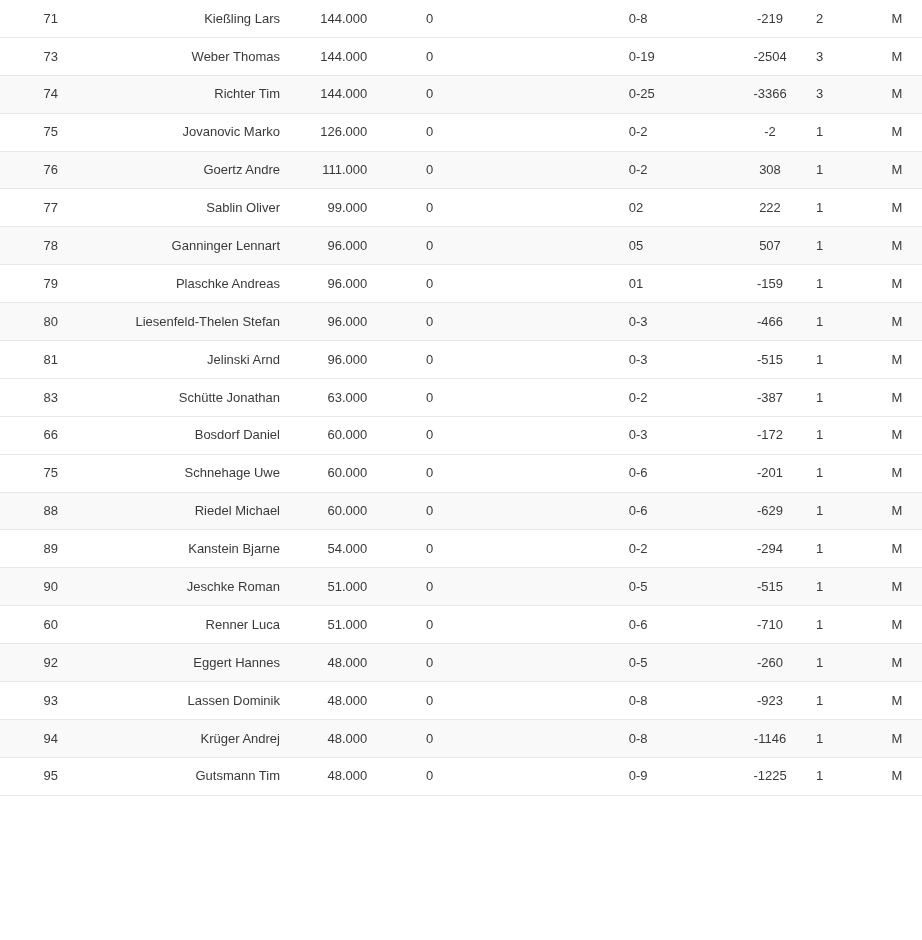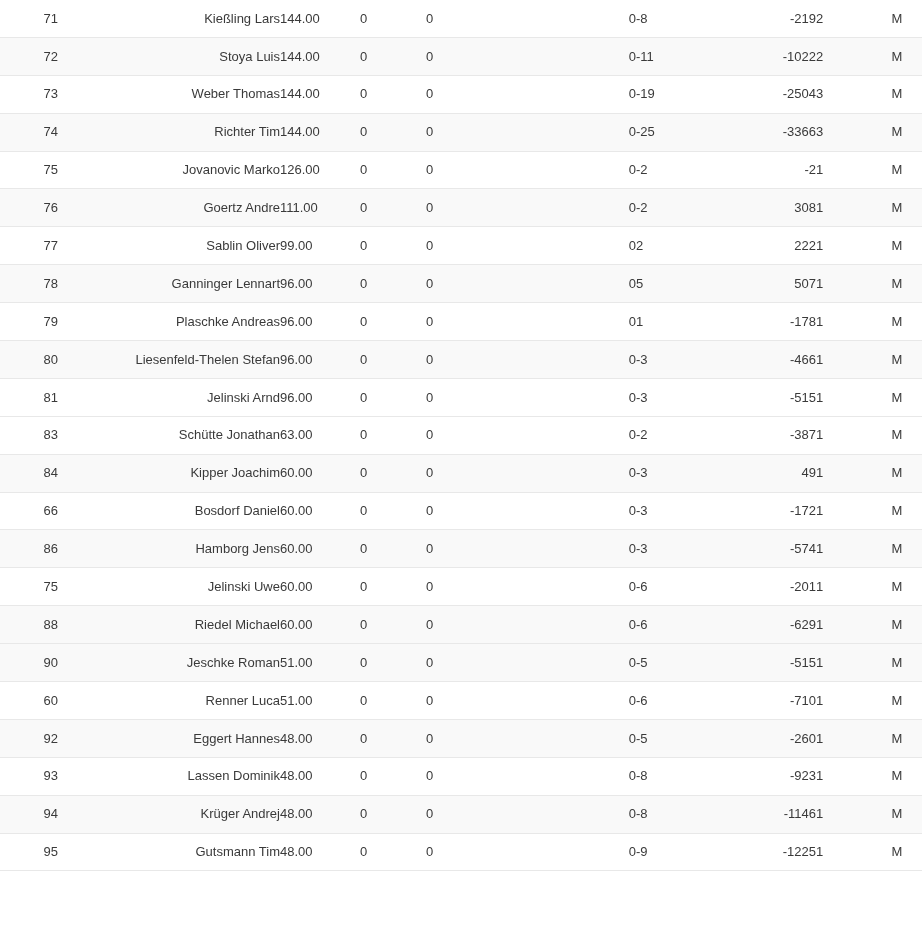--- a/index.html
+++ b/index.html
@@ -32,58 +32,46 @@
     line-height: 1.2;
   }
   tr.row-odd td {
     background: #ffffff;
   }
   tr.row-even td {
     background: #f9f9f9;
   }
   .c-rank   { width: 58px;  padding-left: 18px; text-align: right; }
   .c-name   { width: 222px; padding-left: 20px; text-align: right; }
-  .c-points { width: 80px;  padding-left: 10px; text-align: left; }
+  .c-points { width: 80px;  padding-left: 10px; text-align: right; }
   .c-a      { width: 66px;  padding-left: 10px; text-align: left; }
   .c-b      { width: 104px; padding-left: 10px; text-align: left; }
   .c-c      { width: 106px; padding-left: 0;    text-align: right; padding-right: 14px;}
   .c-d      { width: 88px;  padding-left: 0;    text-align: left; padding-left: 10px;}
-  .c-e      { width: 92px;  padding-left: 10px; text-align: right; }
+  .c-e      { width: 92px;  padding-left: 10px; text-align: center; }
   .c-f      { width: 56px;  padding-left: 10px; text-align: left; }
   .c-g      { width: 50px;  text-align: center; }
 </style>
 </head>
 <body>
 
 <table class="ranking">
   <tbody>
       <tr class="row-odd">
         <td class="c-rank">71</td>
         <td class="c-name">Kießling Lars</td>
         <td class="c-points">144.00</td>
         <td class="c-a">0</td>
         <td class="c-b">0</td>
         <td class="c-c">0</td>
         <td class="c-d">-8</td>
         <td class="c-e">-219</td>
         <td class="c-f">2</td>
         <td class="c-g">M</td>
       </tr>
-      <tr class="row-even">
-        <td class="c-rank">72</td>
-        <td class="c-name">Stoya Luis</td>
-        <td class="c-points">144.00</td>
-        <td class="c-a">0</td>
-        <td class="c-b">0</td>
-        <td class="c-c">0</td>
-        <td class="c-d">-11</td>
-        <td class="c-e">-1022</td>
-        <td class="c-f">2</td>
-        <td class="c-g">M</td>
-      </tr>
       <tr class="row-odd">
         <td class="c-rank">73</td>
         <td class="c-name">Weber Thomas</td>
         <td class="c-points">144.00</td>
         <td class="c-a">0</td>
         <td class="c-b">0</td>
         <td class="c-c">0</td>
         <td class="c-d">-19</td>
         <td class="c-e">-2504</td>
         <td class="c-f">3</td>
@@ -150,21 +138,21 @@
         <td class="c-g">M</td>
       </tr>
       <tr class="row-odd">
         <td class="c-rank">79</td>
         <td class="c-name">Plaschke Andreas</td>
         <td class="c-points">96.00</td>
         <td class="c-a">0</td>
         <td class="c-b">0</td>
         <td class="c-c">0</td>
         <td class="c-d">1</td>
-        <td class="c-e">-178</td>
+        <td class="c-e">-159</td>
         <td class="c-f">1</td>
         <td class="c-g">M</td>
       </tr>
       <tr class="row-even">
         <td class="c-rank">80</td>
         <td class="c-name">Liesenfeld-Thelen Stefan</td>
         <td class="c-points">96.00</td>
         <td class="c-a">0</td>
         <td class="c-b">0</td>
         <td class="c-c">0</td>
@@ -190,77 +178,65 @@
         <td class="c-name">Schütte Jonathan</td>
         <td class="c-points">63.00</td>
         <td class="c-a">0</td>
         <td class="c-b">0</td>
         <td class="c-c">0</td>
         <td class="c-d">-2</td>
         <td class="c-e">-387</td>
         <td class="c-f">1</td>
         <td class="c-g">M</td>
       </tr>
-      <tr class="row-even">
-        <td class="c-rank">84</td>
-        <td class="c-name">Kipper Joachim</td>
-        <td class="c-points">60.00</td>
-        <td class="c-a">0</td>
-        <td class="c-b">0</td>
-        <td class="c-c">0</td>
-        <td class="c-d">-3</td>
-        <td class="c-e">49</td>
-        <td class="c-f">1</td>
-        <td class="c-g">M</td>
-      </tr>
       <tr class="row-odd">
         <td class="c-rank">66</td>
         <td class="c-name">Bosdorf Daniel</td>
         <td class="c-points">60.00</td>
         <td class="c-a">0</td>
         <td class="c-b">0</td>
         <td class="c-c">0</td>
         <td class="c-d">-3</td>
         <td class="c-e">-172</td>
         <td class="c-f">1</td>
         <td class="c-g">M</td>
       </tr>
-      <tr class="row-even">
-        <td class="c-rank">86</td>
-        <td class="c-name">Hamborg Jens</td>
-        <td class="c-points">60.00</td>
-        <td class="c-a">0</td>
-        <td class="c-b">0</td>
-        <td class="c-c">0</td>
-        <td class="c-d">-3</td>
-        <td class="c-e">-574</td>
-        <td class="c-f">1</td>
-        <td class="c-g">M</td>
-      </tr>
       <tr class="row-odd">
         <td class="c-rank">75</td>
-        <td class="c-name">Jelinski Uwe</td>
+        <td class="c-name">Schnehage Uwe</td>
         <td class="c-points">60.00</td>
         <td class="c-a">0</td>
         <td class="c-b">0</td>
         <td class="c-c">0</td>
         <td class="c-d">-6</td>
         <td class="c-e">-201</td>
         <td class="c-f">1</td>
         <td class="c-g">M</td>
       </tr>
       <tr class="row-even">
         <td class="c-rank">88</td>
         <td class="c-name">Riedel Michael</td>
         <td class="c-points">60.00</td>
         <td class="c-a">0</td>
         <td class="c-b">0</td>
         <td class="c-c">0</td>
         <td class="c-d">-6</td>
         <td class="c-e">-629</td>
+        <td class="c-f">1</td>
+        <td class="c-g">M</td>
+      </tr>
+      <tr class="row-odd">
+        <td class="c-rank">89</td>
+        <td class="c-name">Kanstein Bjarne</td>
+        <td class="c-points">54.00</td>
+        <td class="c-a">0</td>
+        <td class="c-b">0</td>
+        <td class="c-c">0</td>
+        <td class="c-d">-2</td>
+        <td class="c-e">-294</td>
         <td class="c-f">1</td>
         <td class="c-g">M</td>
       </tr>
       <tr class="row-even">
         <td class="c-rank">90</td>
         <td class="c-name">Jeschke Roman</td>
         <td class="c-points">51.00</td>
         <td class="c-a">0</td>
         <td class="c-b">0</td>
         <td class="c-c">0</td>

